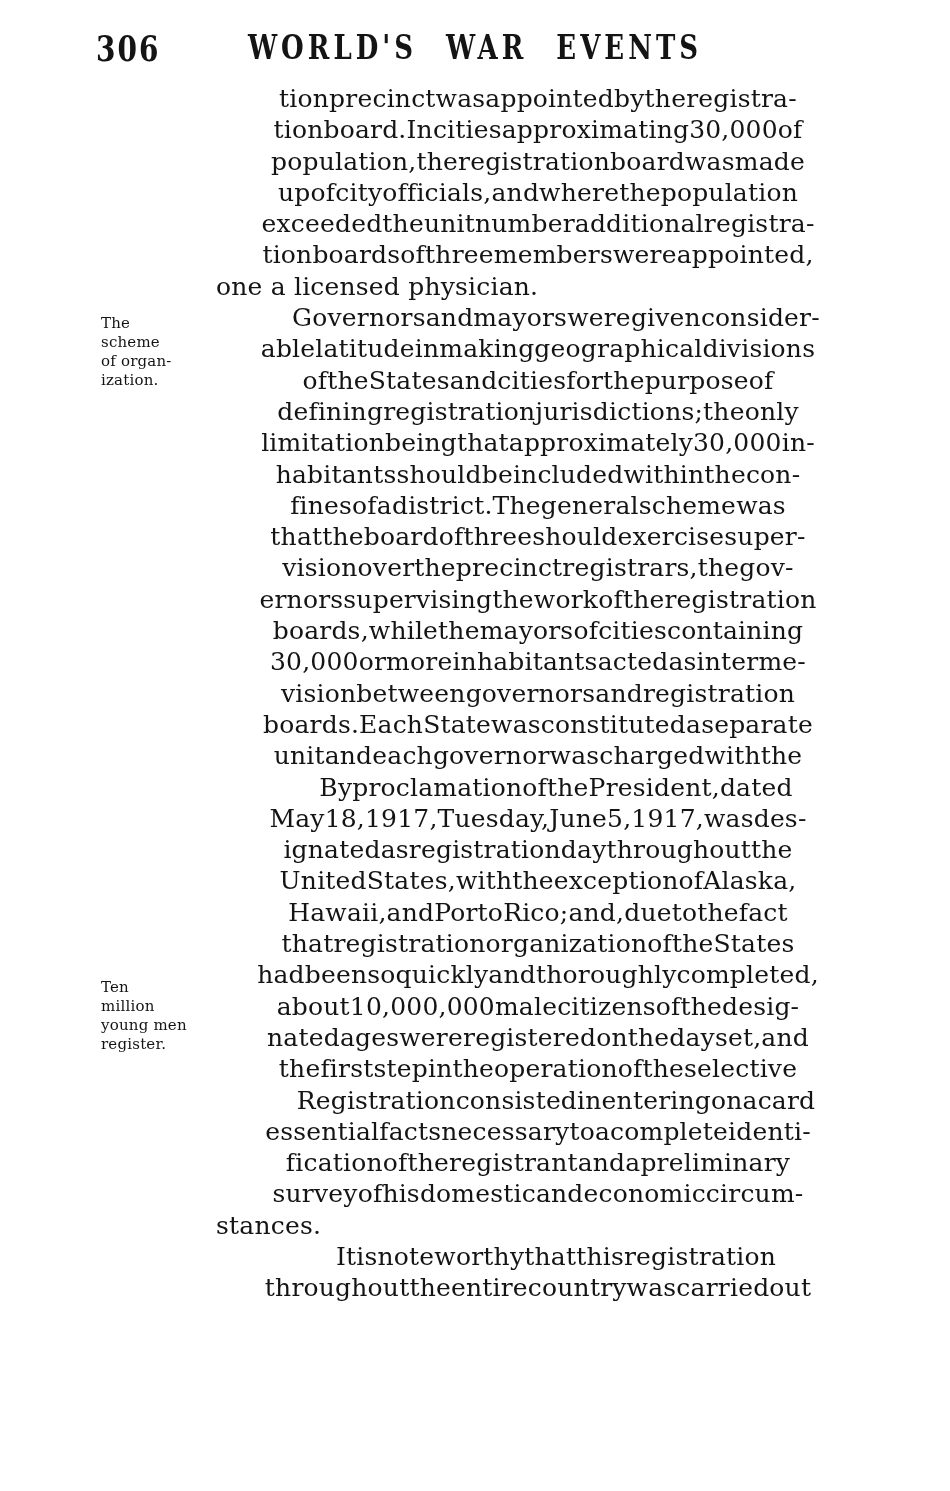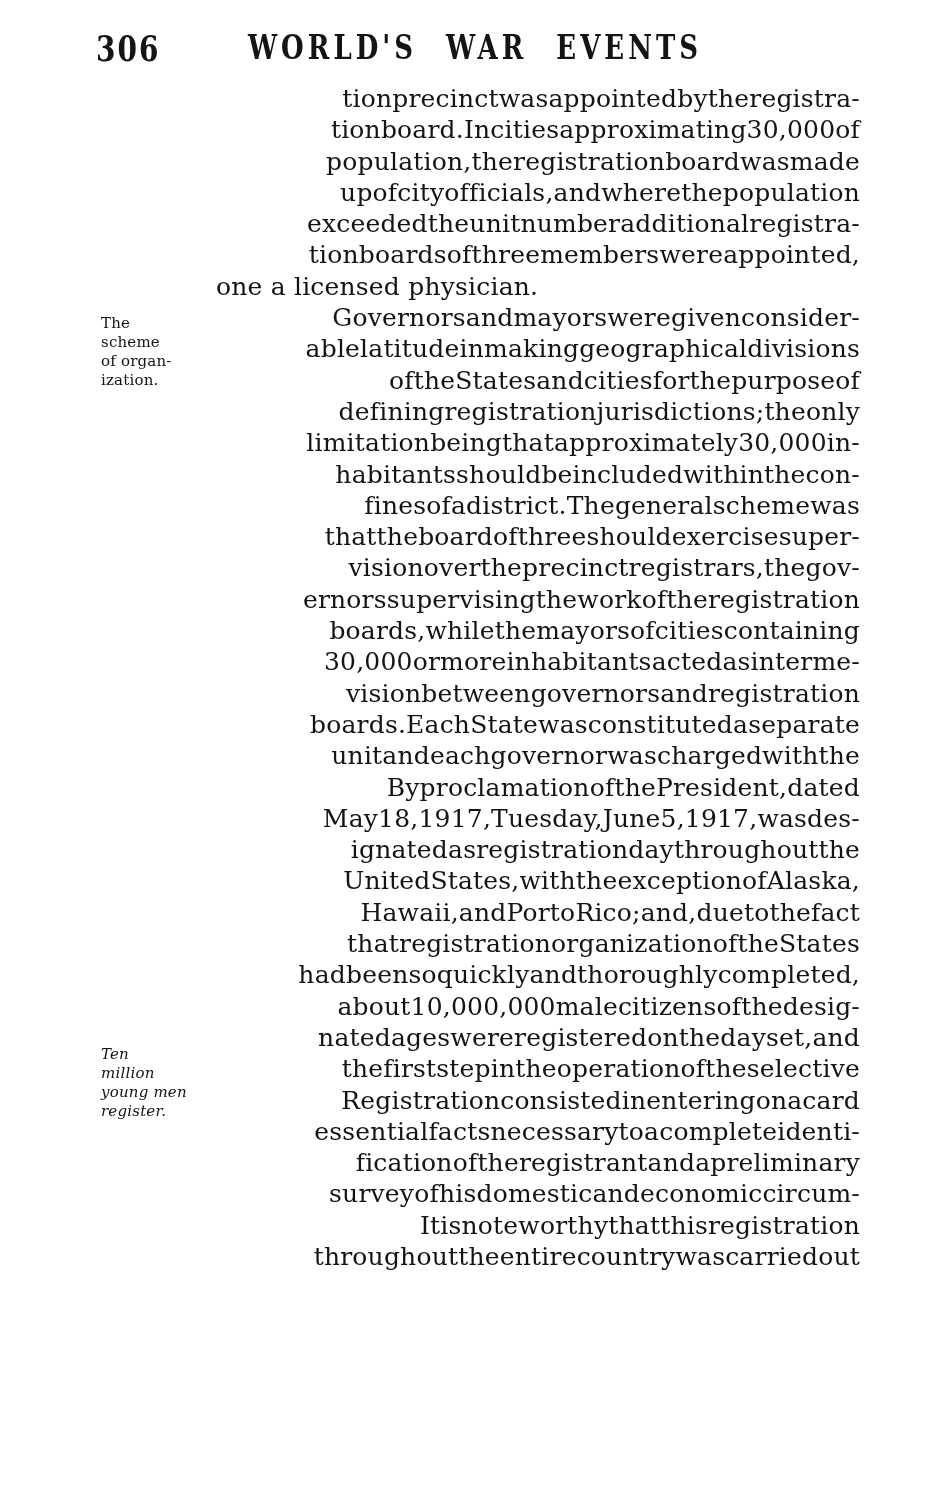--- a/index.html
+++ b/index.html
@@ -53,37 +53,37 @@
   .margin-note {
     position: absolute;
     left: 101px;
     width: 112px;
     font-size: 15px;
     line-height: 19px;
     white-space: pre-line;
     letter-spacing: 0.2px;
   }
   .note-1 { top: 314px; }
-  .note-2 { top: 1045px; font-style: italic; }
+  .note-2 { top: 978px; }
   
   .text-column {
     position: absolute;
     left: 216px;
     top: 84px;
     width: 644px;
   }
   .text-line {
     height: 31.3px;
     font-size: 25px;
     white-space: nowrap;
     letter-spacing: 0.2px;
   }
   .text-line.just {
     display: flex;
-    justify-content: flex-end;
+    justify-content: center;
   }
   .text-line.indent { padding-left: 36px; }
   .text-line span { display: inline-block; }
 </style>
 </head>
 <body>
 
 <div class="page">
 
   <div class="pagenum">306</div>
@@ -412,20 +412,21 @@
       </div>
       <div class="text-line just">
         <span>survey</span>
         <span>of</span>
         <span>his</span>
         <span>domestic</span>
         <span>and</span>
         <span>economic</span>
         <span>circum-</span>
       </div>
+      <div class="text-line">stances.</div>
       <div class="text-line just indent">
         <span>It</span>
         <span>is</span>
         <span>noteworthy</span>
         <span>that</span>
         <span>this</span>
         <span>registration</span>
       </div>
       <div class="text-line just">
         <span>throughout</span>

